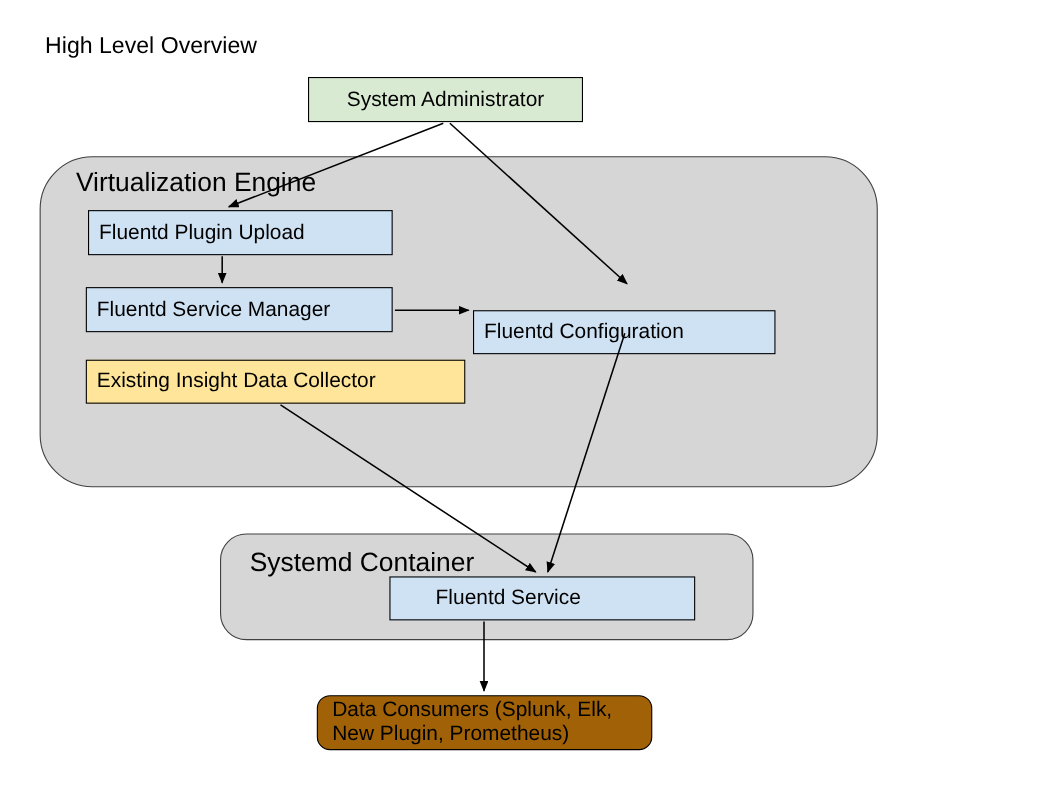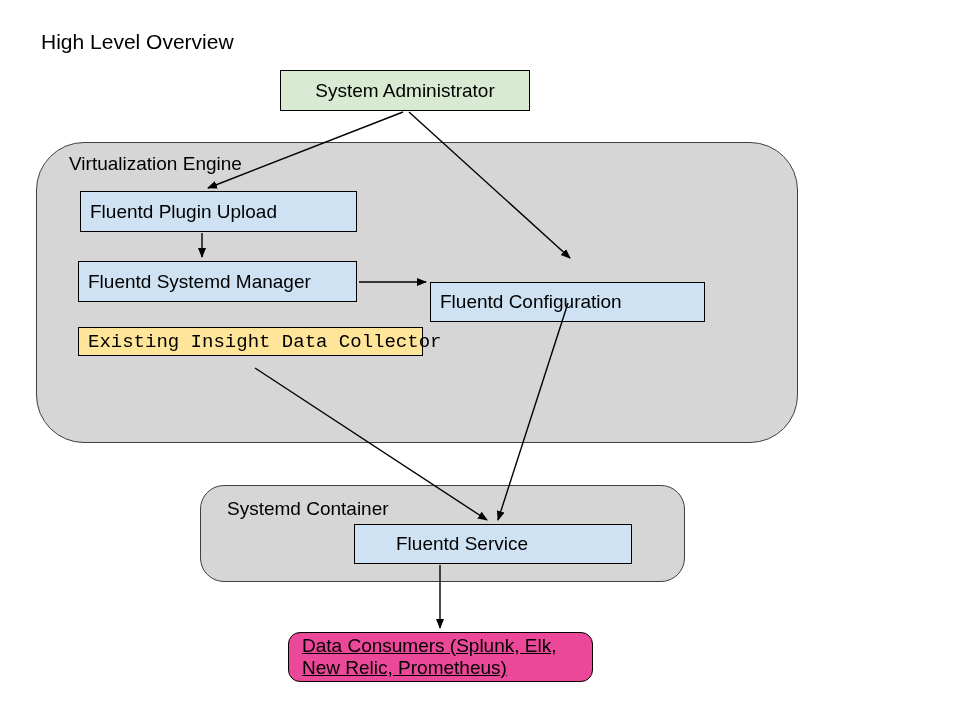--- a/index.html
+++ b/index.html
@@ -25,21 +25,21 @@
     white-space: nowrap;
   }
   .group {
     position: absolute;
     background: #d6d6d6;
     border: 1.5px solid #404040;
     box-sizing: border-box;
   }
   .group-label {
     position: absolute;
-    font-size: 19px;
+    font-size: 24px;
     color: #000000;
     white-space: nowrap;
   }
   .node {
     position: absolute;
     box-sizing: border-box;
     border: 1.5px solid #000000;
     display: flex;
     align-items: center;
     padding-left: 9px;
@@ -58,21 +58,21 @@
   #virtualization-engine-label { left: 32px; top: 10px; }
   #systemd-container {
     left: 200px; top: 485px; width: 485px; height: 97px;
     border-radius: 24px;
   }
   #systemd-container-label { left: 26px; top: 12px; }
   #system-administrator { left: 280px; top: 70px; width: 250px; height: 41px; }
   #fluentd-plugin-upload { left: 80px; top: 191px; width: 277px; height: 41px; }
   #fluentd-plugin-manager { left: 78px; top: 261px; width: 279px; height: 41px; }
   #fluentd-configuration { left: 430px; top: 262px; width: 275px; height: 40px; margin-top: 20px; }
-  #existing-insight-data-collector { left: 78px; top: 327px; width: 345px; height: 29px; font-family: Liberation Mono, monospace; }
+  #existing-insight-data-collector { left: 78px; top: 327px; width: 345px; height: 40px; }
   #fluentd-service { left: 354px; top: 524px; width: 278px; height: 40px; }
   #data-consumers {
     left: 288px; top: 632px; width: 305px; height: 50px;
     border-radius: 12px;
     flex-direction: column;
     align-items: flex-start;
     justify-content: center;
     padding-left: 13px;
     line-height: 1.18;
   }
@@ -102,38 +102,38 @@
 
   <div class="node centered" id="system-administrator" style="background: rgb(217, 234, 211);">
     <span>System Administrator</span>
   </div>
 
   <div class="node" id="fluentd-plugin-upload" style="background: rgb(207, 226, 243);">
     <span>Fluentd Plugin Upload</span>
   </div>
 
   <div class="node" id="fluentd-plugin-manager" style="background: rgb(207, 226, 243);">
-    <span>Fluentd Systemd Manager</span>
+    <span>Fluentd Service Manager</span>
   </div>
 
   <div class="node" id="fluentd-configuration" style="background: rgb(207, 226, 243);">
     <span>Fluentd Configuration</span>
   </div>
 
   <div class="node" id="existing-insight-data-collector" style="background: rgb(255, 229, 153);">
     <span>Existing Insight Data Collector</span>
   </div>
 
   <div class="node" id="fluentd-service" style="background: rgb(207, 226, 243); padding-left: 41px;">
     <span>Fluentd Service</span>
   </div>
 
-  <div class="node" id="data-consumers" style="background: #ec4899; text-decoration: underline;">
+  <div class="node" id="data-consumers" style="background: #a16207;">
     <div>Data Consumers (Splunk, Elk,</div>
-    <div>New Relic, Prometheus)</div>
+    <div>New Plugin, Prometheus)</div>
   </div>
 
   <svg class="edges-layer" viewBox="0 0 960 720" xmlns="http://www.w3.org/2000/svg">
     <defs>
       <marker id="arrow" markerUnits="userSpaceOnUse" markerWidth="11" markerHeight="9" refX="9" refY="4" orient="auto">
         <path d="M0,0 L10,4 L0,8 z" fill="#000000"></path>
       </marker>
     </defs>
     <line x1="403" y1="112" x2="208" y2="188" stroke="#000000" stroke-width="1.4" marker-end="url(#arrow)"></line>
     <line x1="409" y1="112" x2="570" y2="258" stroke="#000000" stroke-width="1.4" marker-end="url(#arrow)"></line>

